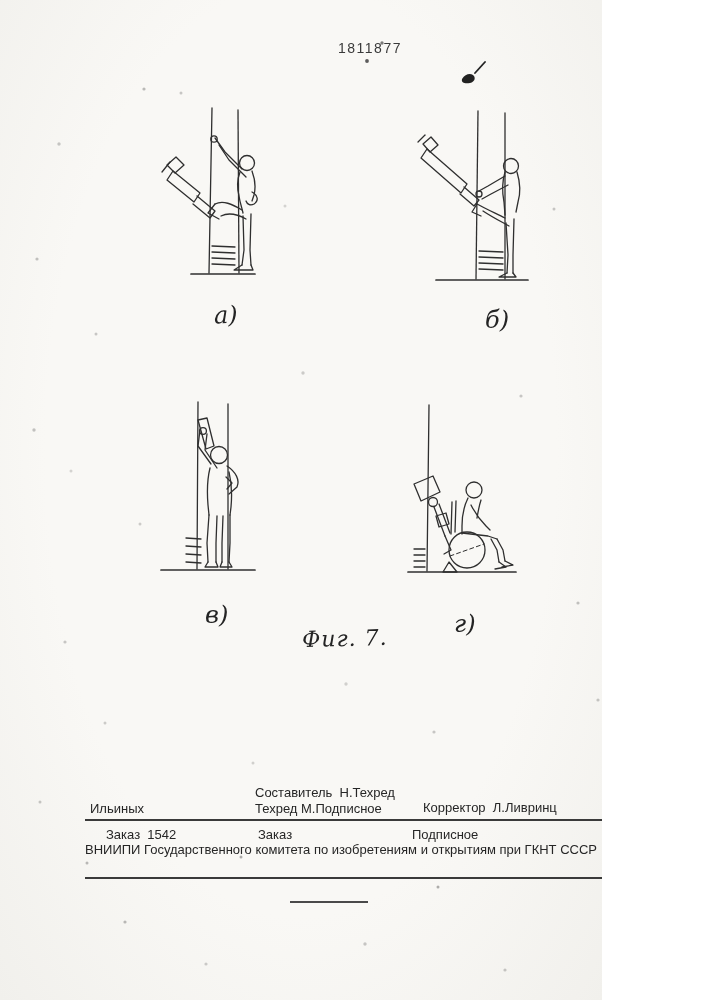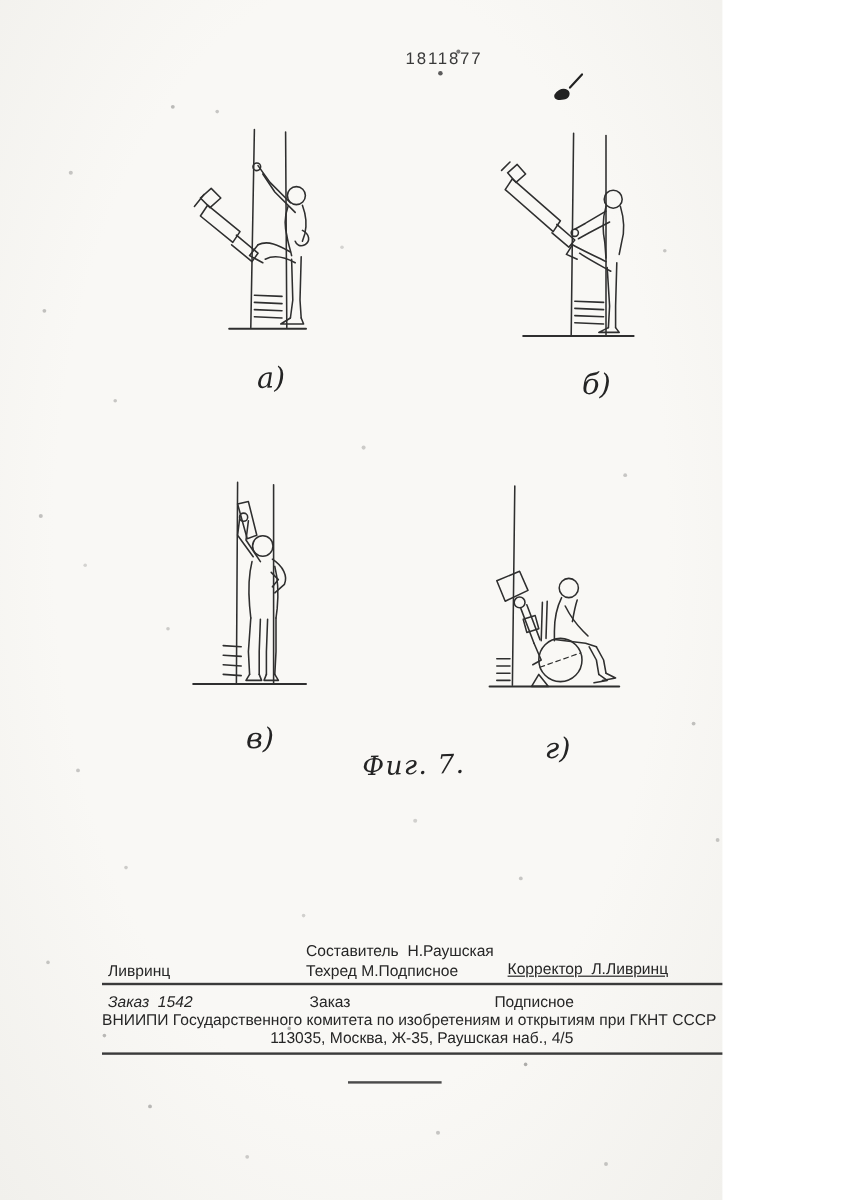--- a/index.html
+++ b/index.html
@@ -32,22 +32,22 @@
   .fig-caption{
     position:absolute;left:302px;top:626px;
     font-family:"DejaVu Serif",serif;font-style:italic;font-size:22px;
     letter-spacing:1px;color:#242424;transform:rotate(-1.5deg);white-space:pre;
   }
   .ink-mark{position:absolute;left:452px;top:56px;}
   .ft{position:absolute;font-size:13px;color:#262626;white-space:pre;}
   .compiler{left:255px;top:785px;}
   .editor{left:90px;top:801px;}
   .techred{left:255px;top:801px;}
-  .corrector{left:423px;top:800px;text-decoration:underline;}
-  .order{left:90px;top:827px;font-style:italic;}
+  .corrector{left:423px;top:800px;}
+  .order{left:106px;top:827px;}
   .tirazh{left:258px;top:827px;}
   .podpisnoe{left:412px;top:827px;}
   .vniipi{left:85px;top:842px;width:533px;white-space:normal;}
   .address{left:85px;top:857px;width:533px;text-align:center;white-space:normal;}
   .production{left:85px;top:885px;width:540px;text-align:center;white-space:normal;}
   .rule{position:absolute;height:2px;background:#3a3a3a;}
   .rule-top{left:85px;top:819px;width:533px;}
   .rule-bottom{left:85px;top:877px;width:533px;}
   .patent-underline{position:absolute;left:290px;top:901px;width:78px;height:1.5px;background:#4a4a4a;}
   .speckles{
@@ -179,29 +179,28 @@
     <path d="M104,141 L110,152 L112,163"></path>
     <path d="M98,141 L104,152 L106,164"></path>
     <path d="M112,163 L120,167 L109,169"></path>
     <path d="M106,164 L113,169 L102,171"></path>
     <path d="M59,104 L58,136 M63,103 L62,134"></path>
   </svg>
   <div class="fig-label label-g">г)</div>
 
   <div class="fig-caption">Фиг. 7.</div>
 
-  <div class="ft compiler">Составитель  Н.Раушская</div>
-  <div class="ft editor">Ливринц</div>
+  <div class="ft compiler">Составитель  Н.Техред</div>
+  <div class="ft editor">Ильиных</div>
   <div class="ft techred">Техред М.Подписное</div>
   <div class="ft corrector">Корректор  Л.Ливринц</div>
 
   <div class="rule rule-top"></div>
 
   <div class="ft order">Заказ  1542</div>
   <div class="ft tirazh">Заказ</div>
   <div class="ft podpisnoe">Подписное</div>
   <div class="ft vniipi">ВНИИПИ Государственного комитета по изобретениям и открытиям при ГКНТ СССР</div>
-  <div class="ft address">113035, Москва, Ж-35, Раушская наб., 4/5</div>
 
   <div class="rule rule-bottom"></div>
 
   <div class="patent-underline"></div>
 </div>
 
 </body></html>

